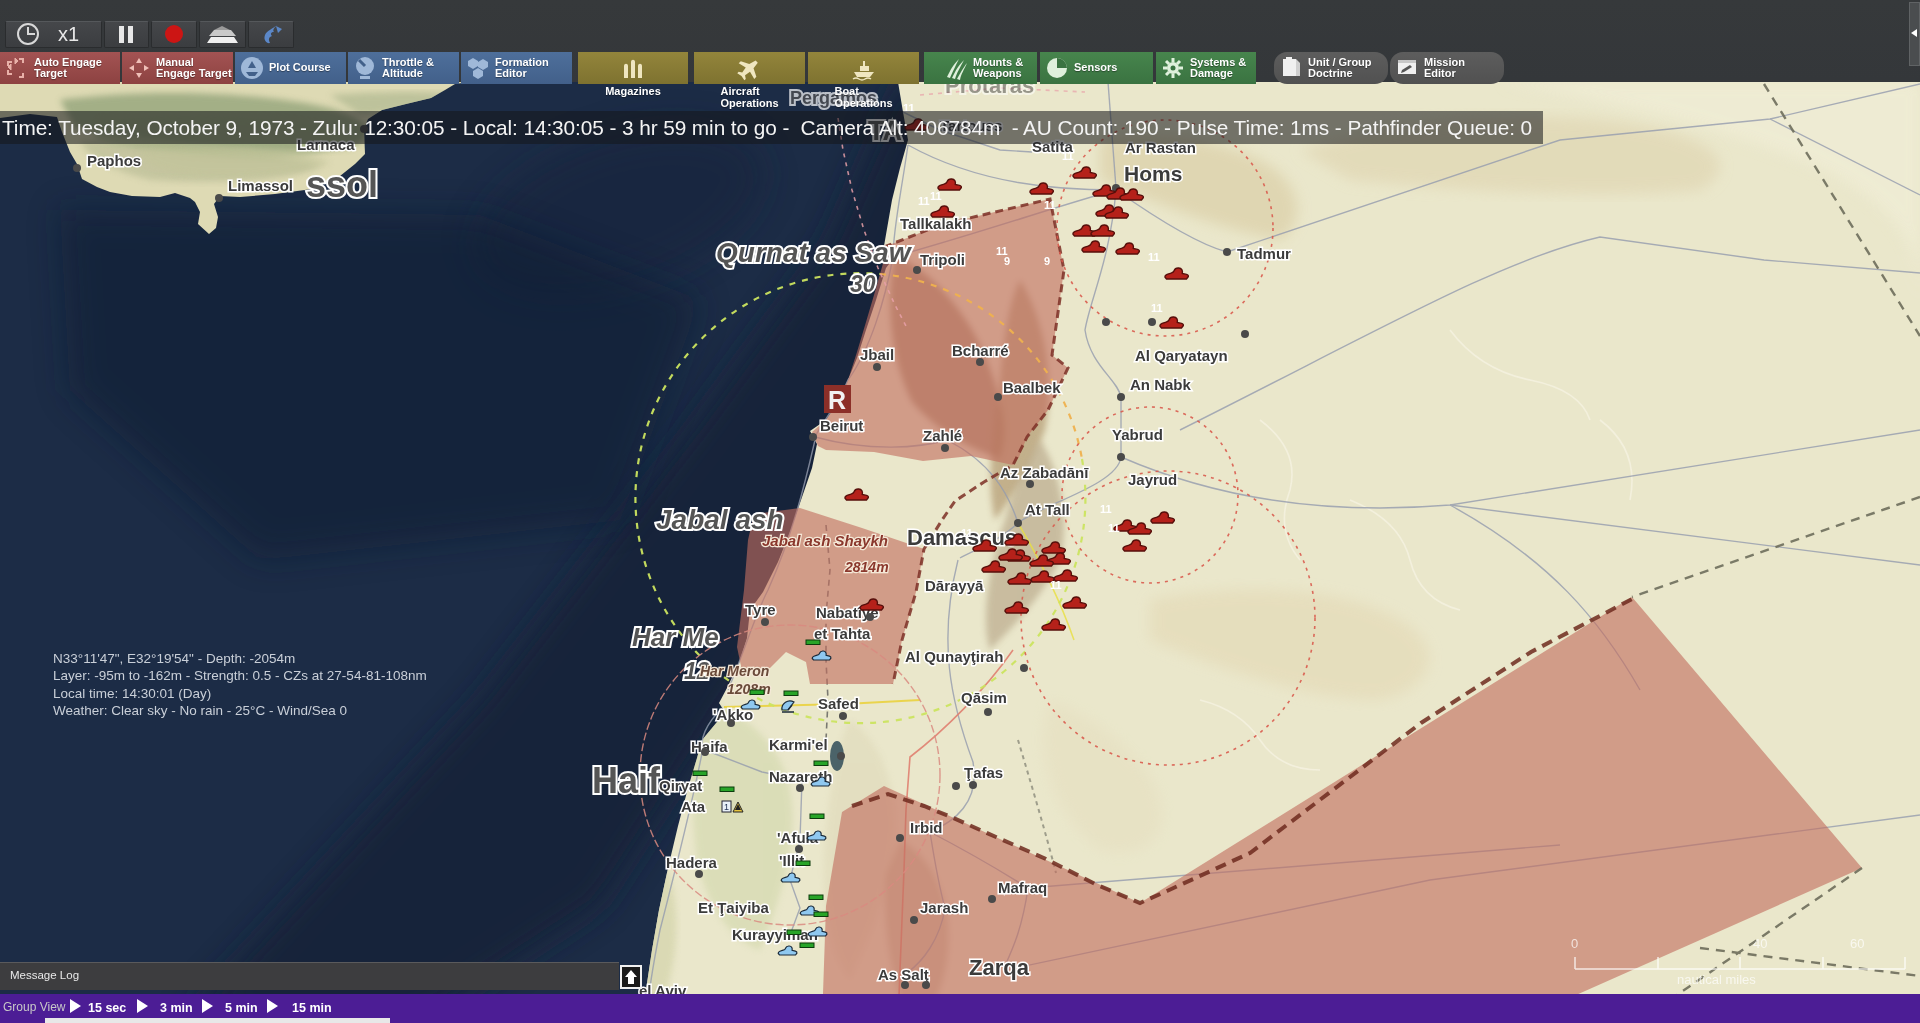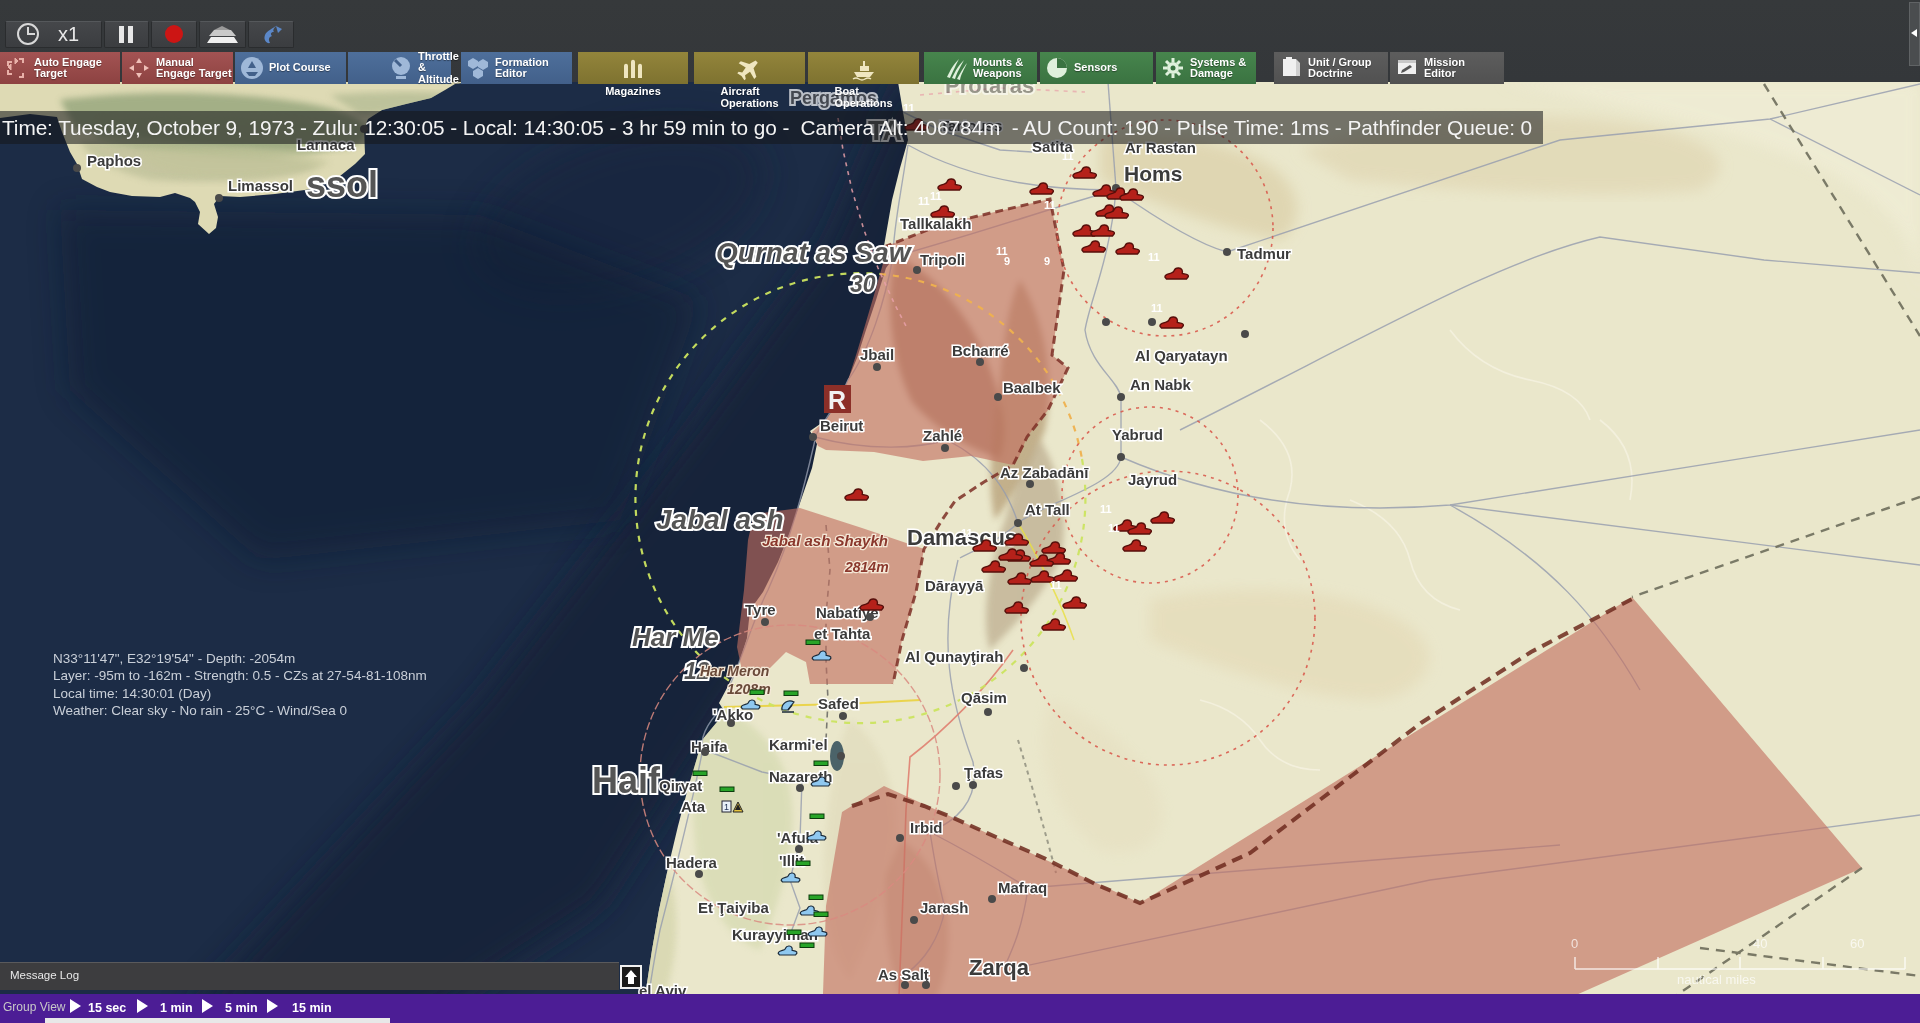--- a/index.html
+++ b/index.html
@@ -10,21 +10,21 @@
 #row2{position:absolute;top:21px;left:0;height:28px;}
 .b2{position:absolute;top:0;height:27px;background:linear-gradient(#45474a,#3b3d40);border:1px solid #2a2c2e;border-top-color:#55585b;border-radius:2px;box-sizing:border-box;}
 #row3{position:absolute;top:52px;left:0;height:32px;width:1920px;}
 .b3{position:absolute;top:0;height:32px;box-sizing:border-box;display:flex;align-items:center;color:#fff;font-size:11px;font-weight:bold;line-height:11.5px;}
 .b3 .ic{flex:0 0 34px;display:flex;justify-content:center;align-items:center;}
 .b3 .tx{white-space:pre-line;text-shadow:0 1px 1px rgba(0,0,0,.4);}
 .red{background:linear-gradient(#a35353,#8d4241);}
 .blu{background:linear-gradient(#4e6f9b,#42608a);}
 .olv{background:linear-gradient(#93853b,#7e7230);flex-direction:column;}
 .grn{background:linear-gradient(#47854d,#3a7341);}
-.gry{background:linear-gradient(#5d5d5d,#515151);}
+.gry{background:linear-gradient(#5d5d5d,#515151);border-radius:13px;}
 #collapse{position:absolute;right:0;top:2px;width:9px;height:62px;background:#4a4d4f;border:1px solid #606365;color:#fff;}
 #timebar{position:absolute;left:0;top:86px;width:1543px;height:33px;background:rgba(22,23,26,0.56);z-index:20;color:#f4f4f4;font-size:20.8px;line-height:33px;letter-spacing:-0.08px;white-space:nowrap;margin-top:25px;}
 #info{position:absolute;left:53px;top:650px;z-index:10;color:#c9cfd8;font-size:13.5px;line-height:17.3px;}
 #msglog{position:absolute;left:0;top:962px;width:619px;height:27px;background:#3d3d3f;border-top:1px solid #5a5a5c;z-index:25;color:#e8e8e8;font-size:11.5px;}
 #msgbtn{position:absolute;left:620px;top:965px;width:22px;height:24px;background:#1a1a1a;border:2px solid #f0f0f0;box-sizing:border-box;z-index:25;display:flex;align-items:center;justify-content:center;}
 #botbar{position:absolute;left:0;top:994px;width:1920px;height:29px;background:#4c1d95;z-index:25;}
 #botbar .lbl{position:absolute;left:3px;top:6px;font-size:12px;color:#c8c8c8;}
 .play{position:absolute;top:5px;width:0;height:0;border-left:11px solid #fff;border-top:7px solid transparent;border-bottom:7px solid transparent;}
 .pv{position:absolute;top:7px;font-size:12.5px;font-weight:bold;color:#fff;}
 #wstrip{position:absolute;left:45px;top:1018px;width:345px;height:5px;background:#e8e8e8;z-index:26;}
@@ -427,21 +427,21 @@
 <div class="b3 blu" style="left:235px;width:111px;">
         <span class="ic">
           <svg width="26" height="26" viewBox="0 0 26 26">
             <circle cx="13" cy="13" r="11" fill="#9fb8d8"></circle>
             <path d="M13 6 l4 7 h-8 z" fill="#42608a"></path>
             <path d="M7 17 h12 l-3 4 h-6 z" fill="#42608a"></path>
           </svg>
         </span>
         <span class="tx">Plot Course</span>
       </div>
-<div class="b3 blu" style="left:348px;width:103px;padding-left:36px;">
+<div class="b3 blu" style="left:348px;width:111px;">
         <span class="ic">
           <svg width="26" height="26" viewBox="0 0 26 26">
             <circle cx="13" cy="11" r="9" fill="#9fb8d8"></circle>
             <path d="M13 11 L7 5" stroke="#42608a" stroke-width="3"></path>
             <rect x="8" y="21" width="10" height="3" fill="#9fb8d8"></rect>
           </svg>
         </span>
         <span class="tx">Throttle &amp;
 Altitude</span>
       </div>
@@ -575,19 +575,19 @@
 <div id="msgbtn">
     <svg width="14" height="16" viewBox="0 0 14 16">
       <path d="M7 1 L13 8 H10 V15 H4 V8 H1 Z" fill="#fff"></path>
     </svg>
   </div>
 <div id="botbar">
 <span class="lbl">Group View</span>
 <span class="play" style="left:70px"></span>
     <span class="pv" style="left:88px">15 sec</span>
 <span class="play" style="left:137px"></span>
-    <span class="pv" style="left:160px">1 min</span>
+    <span class="pv" style="left:160px">3 min</span>
 <span class="play" style="left:202px"></span>
     <span class="pv" style="left:225px">5 min</span>
 <span class="play" style="left:267px"></span>
     <span class="pv" style="left:292px">15 min</span>
 </div>
 <div id="wstrip"></div>
 
 </body></html>

